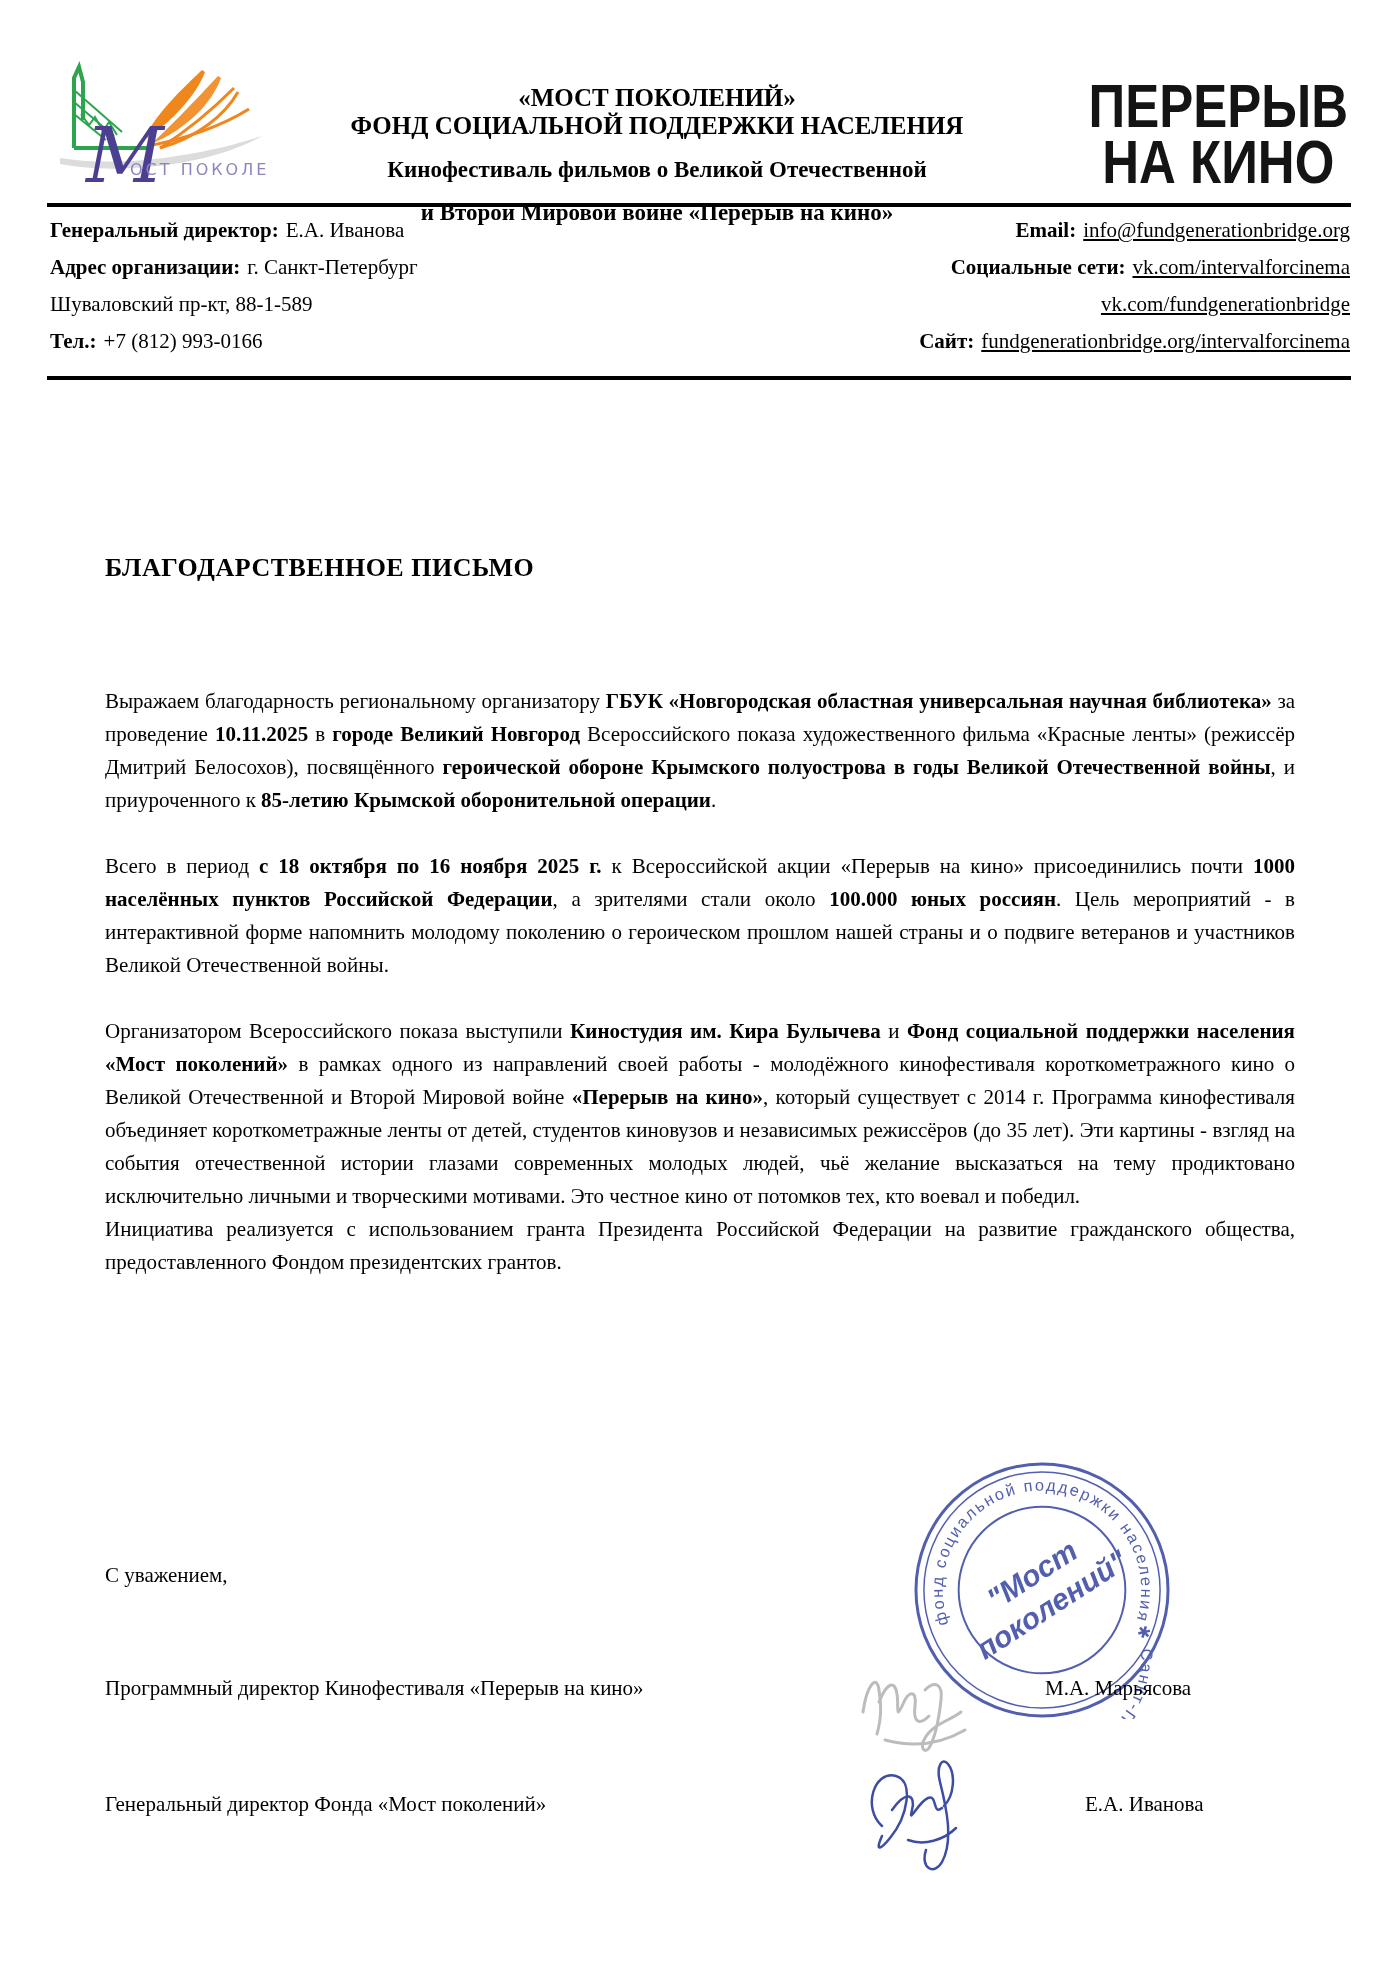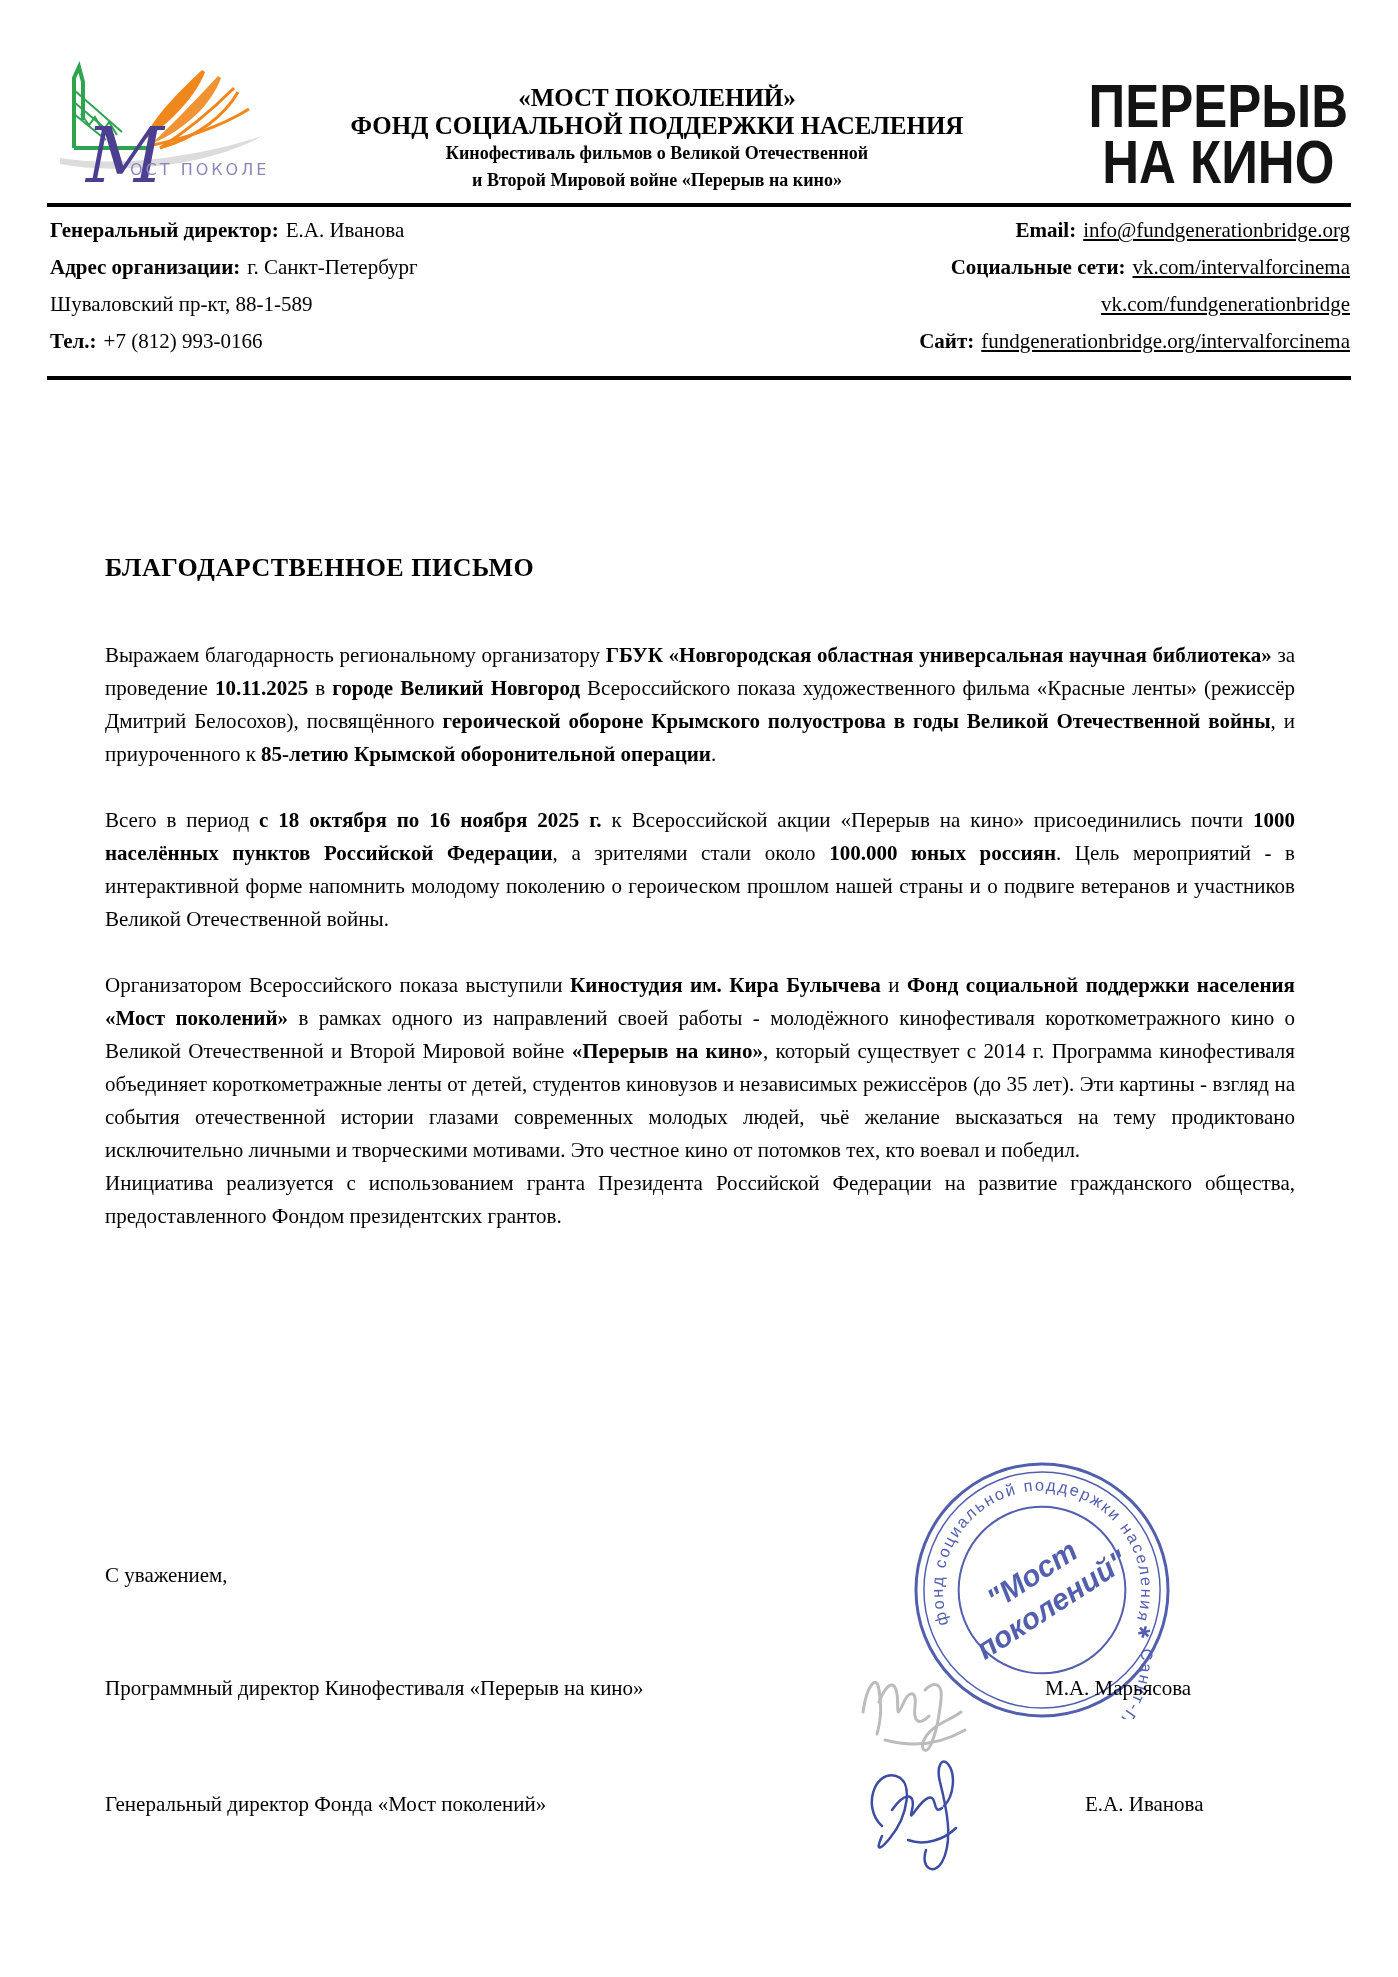--- a/index.html
+++ b/index.html
@@ -6,21 +6,21 @@
   html,body { background:#ffffff; }
   .page {
     position:relative; width:1398px; height:1977px; margin:0 auto;
     background:#ffffff; color:#000;
     font-family:"Liberation Serif", serif; overflow:hidden;
   }
   
   .fund-logo { position:absolute; left:50px; top:58px; width:220px; height:145px; }
   .org-block { position:absolute; left:268px; top:84px; width:778px; text-align:center; font-weight:bold; }
   .org-line-lg { font-size:25px; line-height:28px; }
-  .org-line-md { font-size:18px; line-height:27px; }
+  .org-line-md { font-size:23px; line-height:27px;margin-top:16px; }
   .film-logo {
     position:absolute; right:50px; top:80px; text-align:center;
     font-family:"Liberation Sans", sans-serif; font-weight:bold; color:#141414;
     font-size:51px; line-height:0.92; letter-spacing:0px;
     transform:scaleY(1.18); transform-origin:top right; white-space:nowrap;
   }
   .rule { position:absolute; left:47px; width:1304px; height:4px; background:#000; }
   .rule-1 { top:203px; }
   .rule-2 { top:376px; }
   .contacts {
@@ -28,21 +28,21 @@
     display:flex; justify-content:space-between;
     font-size:21px; line-height:37px;
   }
   .contacts .col-right { text-align:right; }
   .c-line .lbl { font-weight:bold; margin-right:7px;margin-top:34px; }
   .c-line .lnk { text-decoration:underline; }
   
   .letter-main { position:absolute; left:105px; top:553px; width:1190px; }
   .letter-title { text-align:left; font-size:26px; font-weight:bold; letter-spacing:0.5px; }
   .letter-main p { font-size:21px; line-height:33px; text-align:justify; }
-  .p-first { margin-top:56px; }
+  .p-first { margin-top:102px; }
   .p-gap   { margin-top:33px; }
   .p-cont  { margin-top:0; }
   
   .salutation { position:absolute; left:105px; top:1563px; font-size:21px; }
   .sig-role   { position:absolute; left:105px; font-size:21px; z-index:4; }
   .sig-name   { position:absolute; font-size:21px; z-index:4; }
   .role-1 { top:1676px; } .name-1 { left:1045px; top:1676px; }
   .role-2 { top:1792px; } .name-2 { left:1085px; top:1792px; }
   .stamp { position:absolute; left:913px; top:1461px; width:258px; height:258px; opacity:0.92; z-index:1; }
   .sig-grey { position:absolute; left:855px; top:1650px; width:185px; height:105px; z-index:3; }

